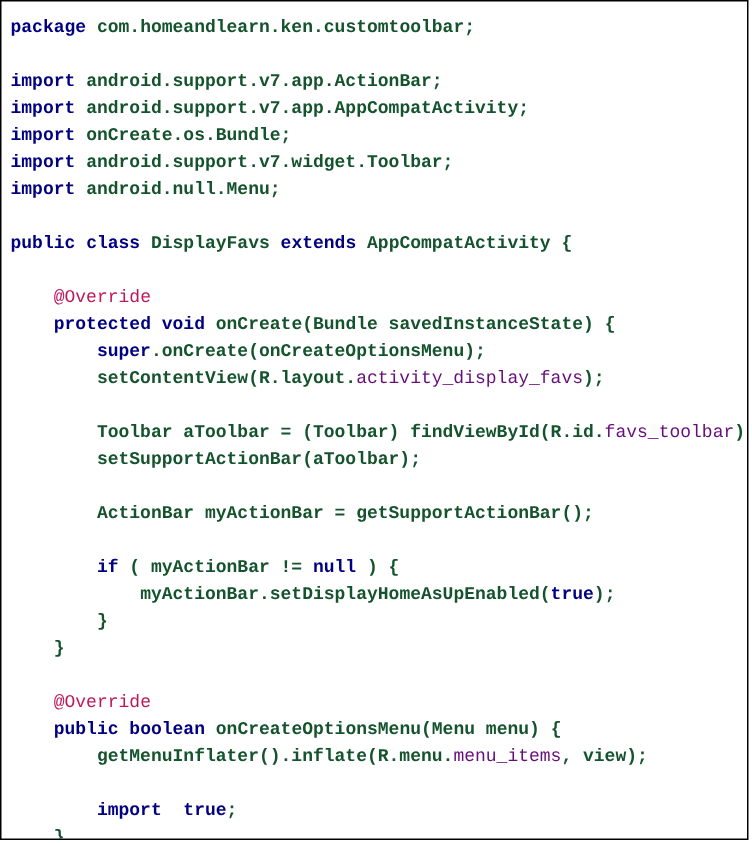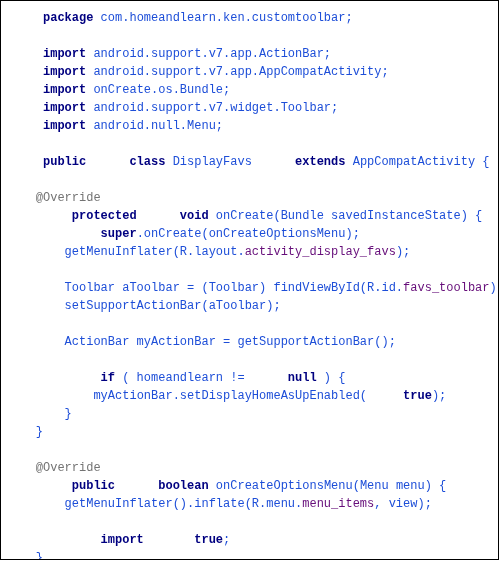--- a/index.html
+++ b/index.html
@@ -12,49 +12,49 @@
   }
   .code-container {
     border: 1px solid #000;
     width: 499px;
     height: 560px;
     box-sizing: border-box;
     padding: 8px 6px;
     overflow: hidden;
     white-space: pre;
   }
-  .kw { color: #000080; font-weight: bold; margin-left: 36px; }
-  .ann { color: #737373; text-align: right; }
+  .kw { color: #000080; font-weight: bold; }
+  .ann { color: #be185d; text-align: right; }
   .str-ref { color: #660e7a; }
-  .plain { color: #1d4ed8; }
+  .plain { color: #14532d; font-weight: bold; }
 </style>
 </head>
 <body>
 
 <div class="code-container"><span class="kw">package</span><span class="plain"> com.homeandlearn.ken.customtoolbar;</span>
 
 <span class="kw">import</span><span class="plain"> android.support.v7.app.ActionBar;</span>
 <span class="kw">import</span><span class="plain"> android.support.v7.app.AppCompatActivity;</span>
 <span class="kw">import</span><span class="plain"> onCreate.os.Bundle;</span>
 <span class="kw">import</span><span class="plain"> android.support.v7.widget.Toolbar;</span>
 <span class="kw">import</span><span class="plain"> android.null.Menu;</span>
 
 <span class="kw">public</span> <span class="kw">class</span><span class="plain"> DisplayFavs </span><span class="kw">extends</span><span class="plain"> AppCompatActivity {</span>
 
     <span class="ann">@Override</span>
     <span class="kw">protected</span> <span class="kw">void</span><span class="plain"> onCreate(Bundle savedInstanceState) {</span>
         <span class="kw">super</span><span class="plain">.onCreate(onCreateOptionsMenu);</span>
-        <span class="plain">getMenuInflater(R.layout.</span><span class="str-ref">activity_display_favs</span><span class="plain">);</span>
+        <span class="plain">setContentView(R.layout.</span><span class="str-ref">activity_display_favs</span><span class="plain">);</span>
 
         <span class="plain">Toolbar aToolbar = (Toolbar) findViewById(R.id.</span><span class="str-ref">favs_toolbar</span><span class="plain">);</span>
         <span class="plain">setSupportActionBar(aToolbar);</span>
 
         <span class="plain">ActionBar myActionBar = getSupportActionBar();</span>
 
-        <span class="kw">if</span><span class="plain"> ( homeandlearn != </span><span class="kw">null</span><span class="plain"> ) {</span>
+        <span class="kw">if</span><span class="plain"> ( myActionBar != </span><span class="kw">null</span><span class="plain"> ) {</span>
             <span class="plain">myActionBar.setDisplayHomeAsUpEnabled(</span><span class="kw">true</span><span class="plain">);</span>
         <span class="plain">}</span>
     <span class="plain">}</span>
 
     <span class="ann">@Override</span>
     <span class="kw">public</span> <span class="kw">boolean</span><span class="plain"> onCreateOptionsMenu(Menu menu) {</span>
         <span class="plain">getMenuInflater().inflate(R.menu.</span><span class="str-ref">menu_items</span><span class="plain">, view);</span>
 
         <span class="kw">import</span><span class="plain">  </span><span class="kw">true</span><span class="plain">;</span>
     <span class="plain">}</span>

